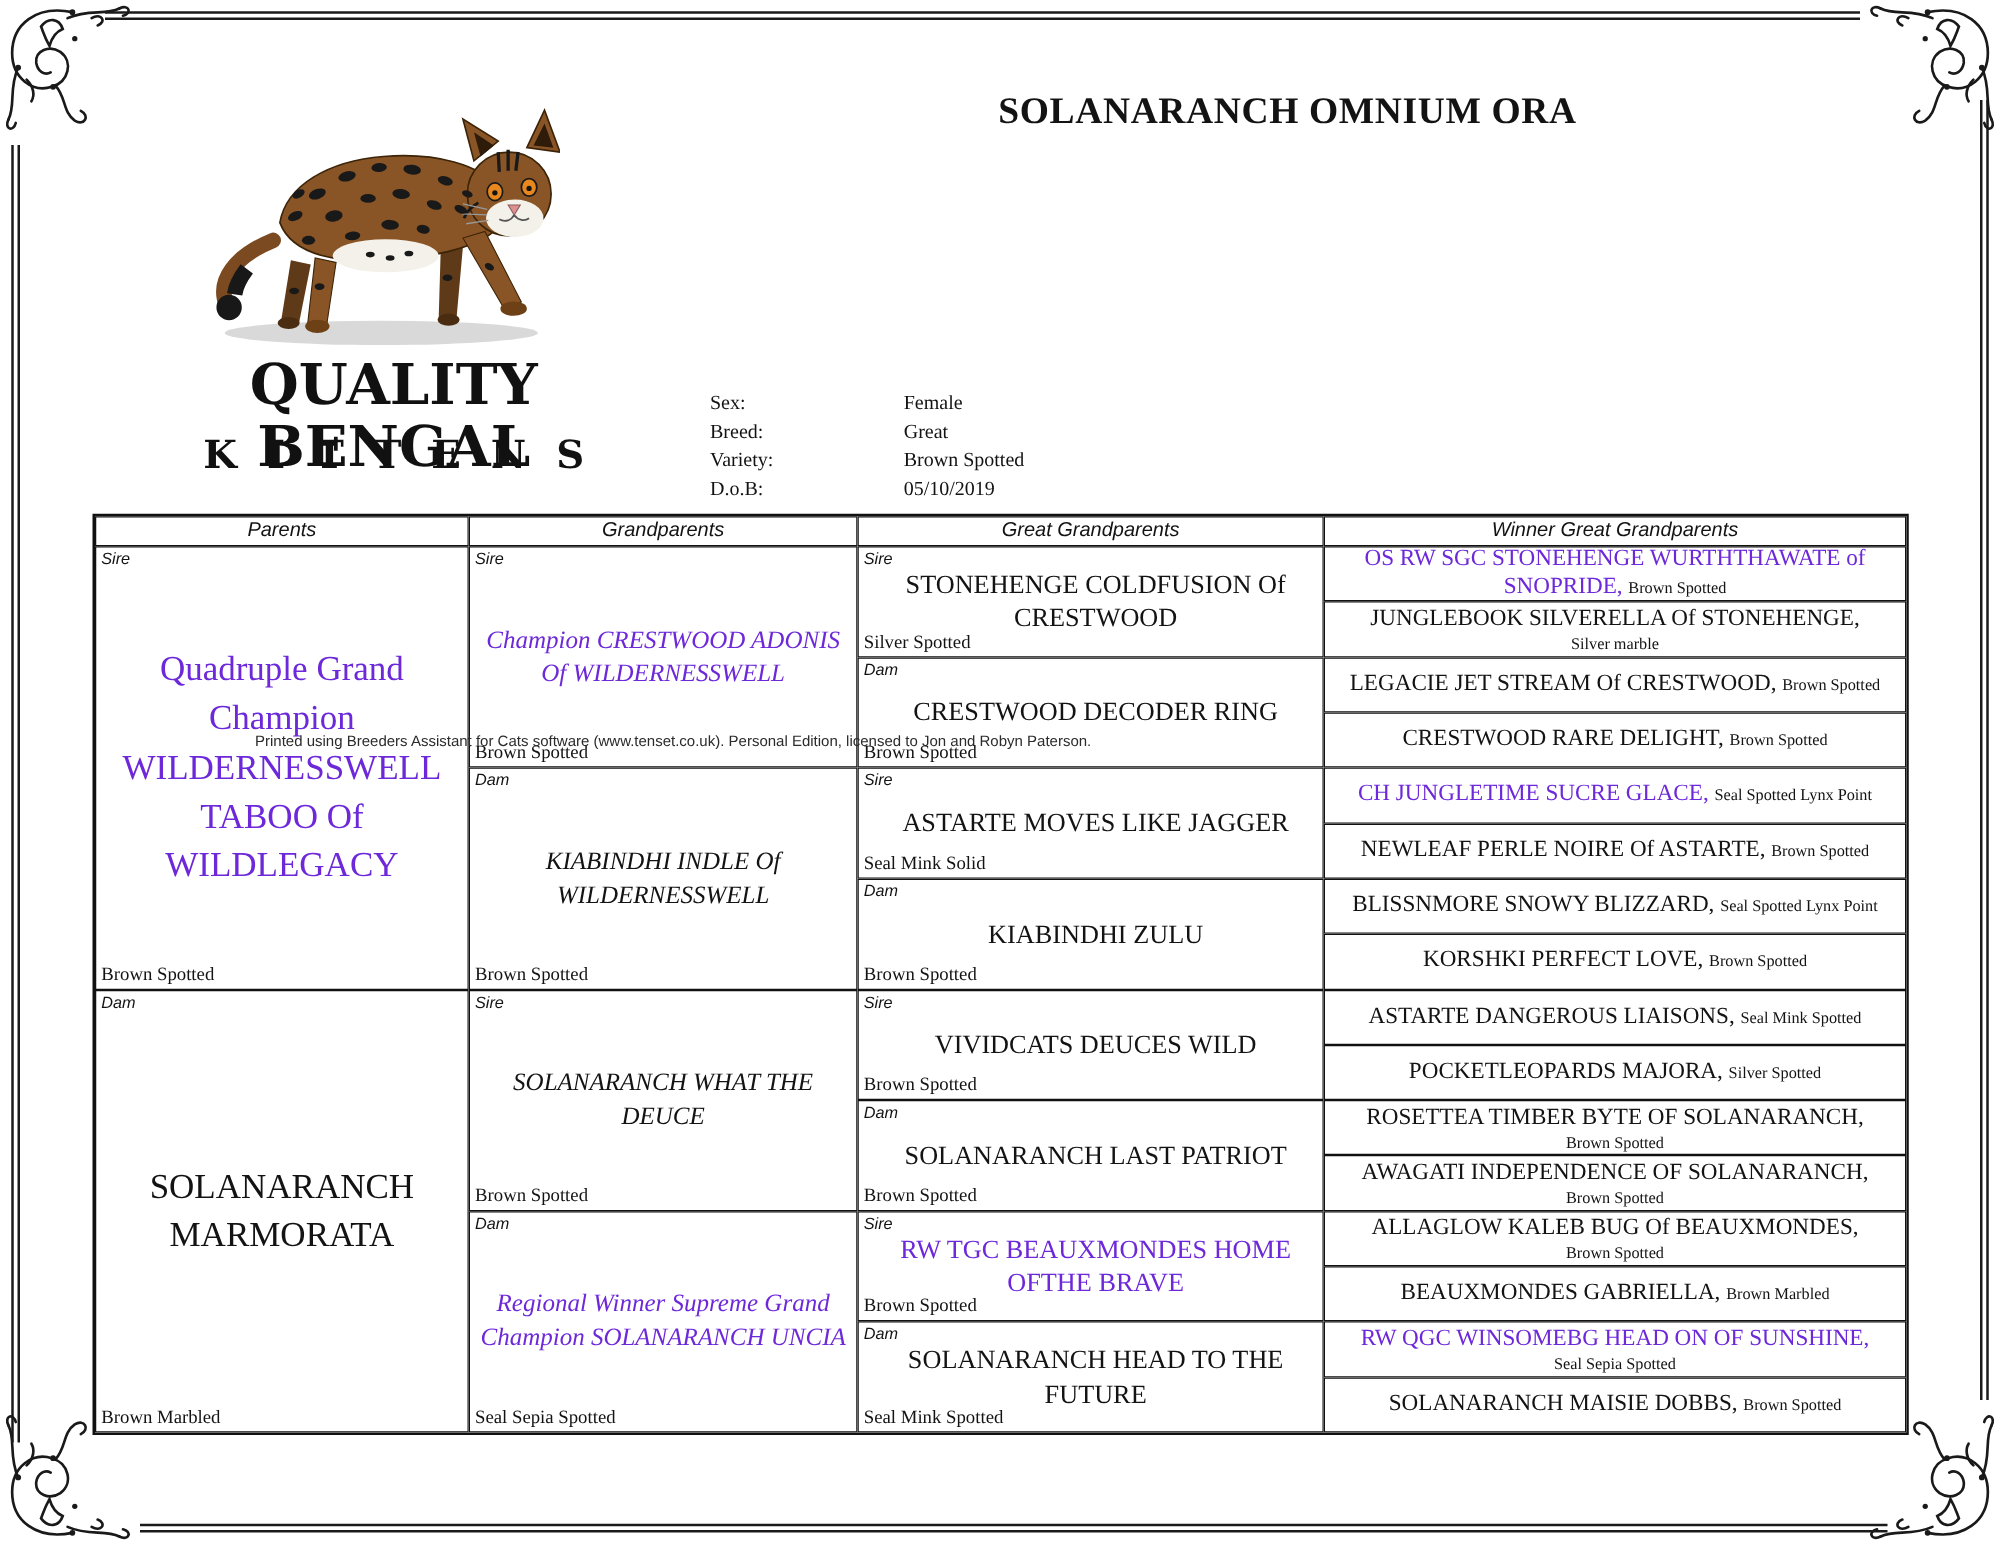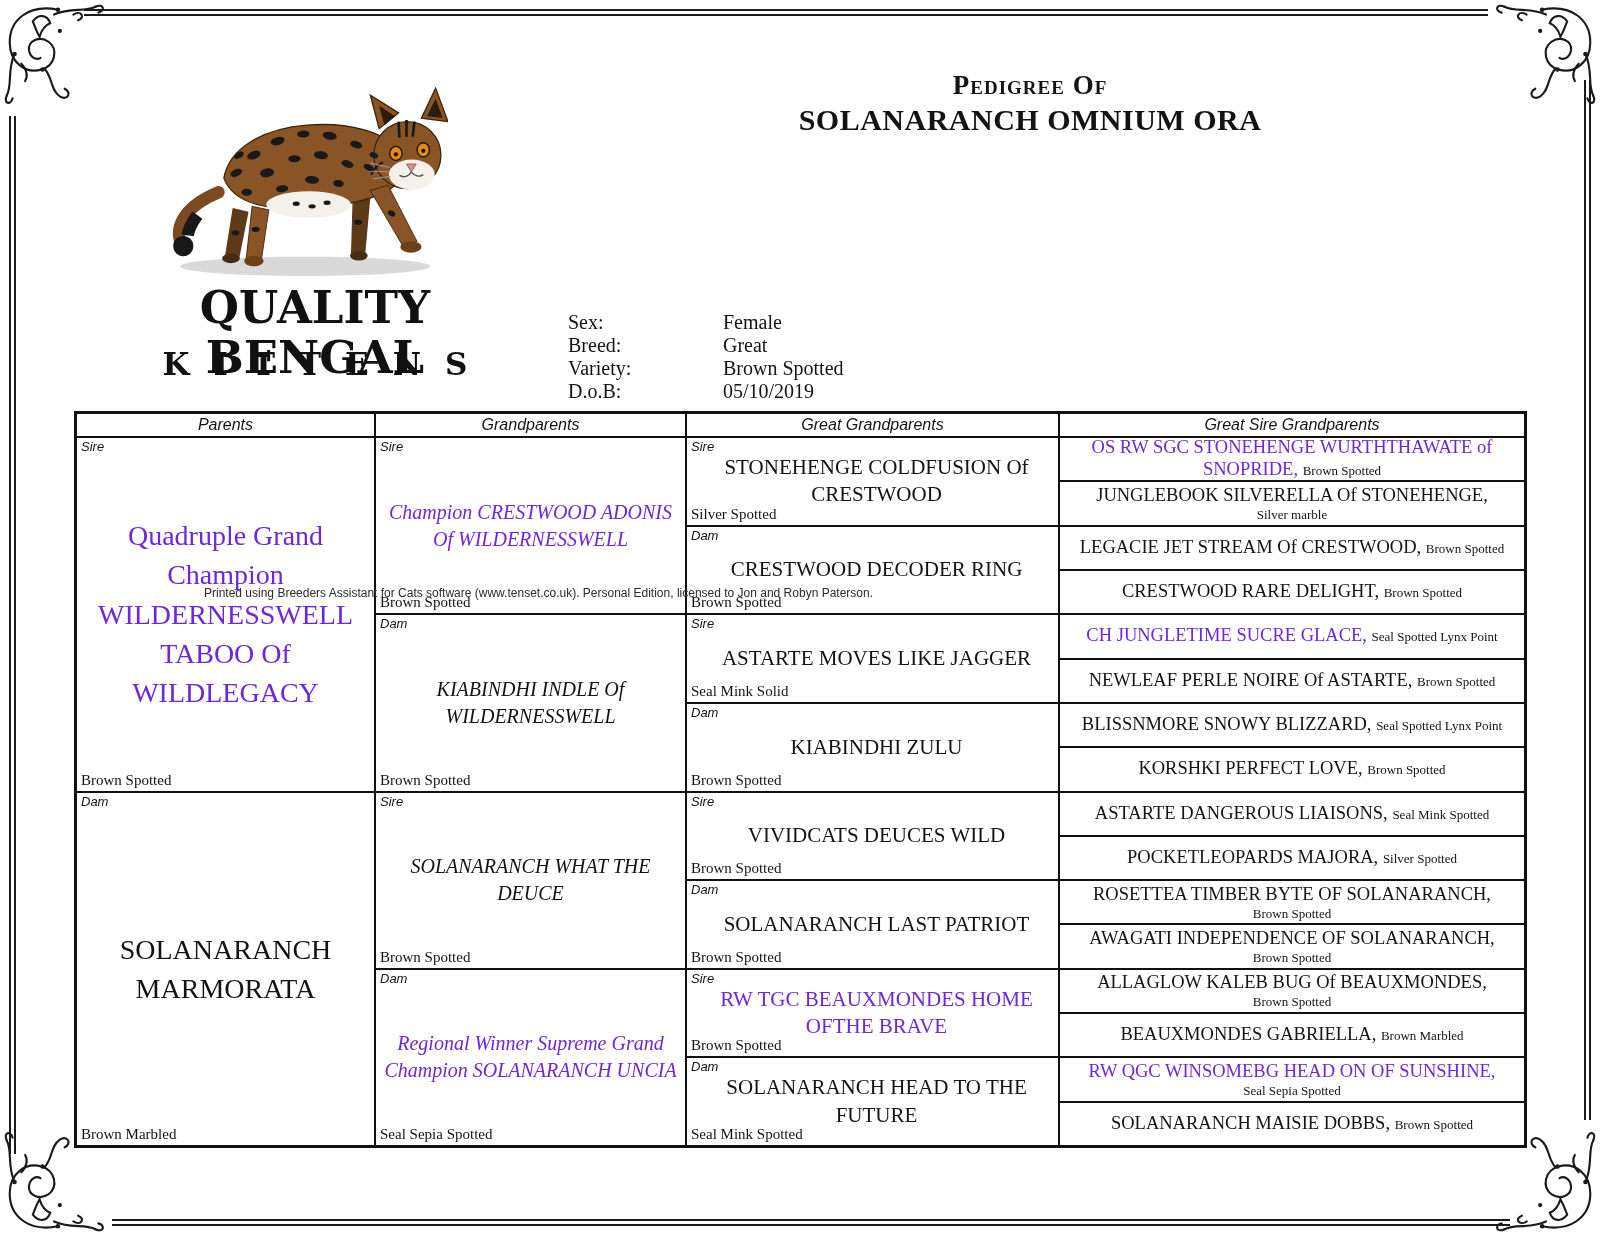--- a/index.html
+++ b/index.html
@@ -26,21 +26,21 @@
     position:absolute;left:130px;top:346px;width:370px;text-align:center;
     font-family:"DejaVu Serif", serif;font-weight:900;font-size:31px;color:#111;
   }
   .logo-kittens span{letter-spacing:24px;margin-right:-24px;}
   .catsvg{position:absolute;left:148px;top:74px;width:300px;height:214px;}
   
   .titleblock{position:absolute;left:640px;top:70px;width:780px;text-align:center;}
   .title1{font-weight:bold;font-size:27px;font-variant:small-caps;letter-spacing:1px;}
   .title2{font-weight:bold;font-size:30px;margin-top:2px;letter-spacing:0.5px;}
   
-  .infoblock{position:absolute;left:568px;top:311px;font-size:20px;line-height:23px;}
+  .infoblock{position:absolute;left:568px;top:311px;font-size:16px;line-height:23px;}
   .inforow .lab{display:inline-block;width:155px;}
   
   .watermark{
     position:absolute;left:204px;top:586px;z-index:6;white-space:nowrap;
     font-family:"Liberation Sans", sans-serif;font-size:12px;color:#2b2b2b;
   }
   
   .ped{
     position:absolute;left:74px;top:411px;width:1453px;height:737px;z-index:1;
     box-sizing:border-box;border:2px solid #111;
@@ -209,39 +209,38 @@
       <ellipse cx="238" cy="168" rx="4.5" ry="3"></ellipse>
         <ellipse cx="276" cy="158" rx="4.5" ry="3" transform="rotate(30 276 158)"></ellipse>
       <ellipse cx="256" cy="92" rx="5" ry="3" transform="rotate(20 256 92)"></ellipse>
     </g>
   </svg>
 </div>
 <div class="logo-wordmark">QUALITY BENGAL</div>
 <div class="logo-kittens"><span>KITTENS</span></div>
 
 <div class="titleblock">
-  <div class="title1">Pedigree Of</div>
   <div class="title2">SOLANARANCH OMNIUM ORA</div>
 </div>
 
 <div class="infoblock">
   <div class="inforow"><span class="lab">Sex:</span><span class="val">Female</span></div>
   <div class="inforow"><span class="lab">Breed:</span><span class="val">Great</span></div>
   <div class="inforow"><span class="lab">Variety:</span><span class="val">Brown Spotted</span></div>
   <div class="inforow"><span class="lab">D.o.B:</span><span class="val">05/10/2019</span></div>
 </div>
 
 <div class="watermark">Printed using Breeders Assistant for Cats software (www.tenset.co.uk). Personal Edition, licensed to Jon and Robyn Paterson.</div>
 
 <div class="ped">
 
   <div class="hcell" style="grid-column:1;grid-row:1;">Parents</div>
   <div class="hcell" style="grid-column:2;grid-row:1;">Grandparents</div>
   <div class="hcell" style="grid-column:3;grid-row:1;">Great Grandparents</div>
-  <div class="hcell" style="grid-column:4;grid-row:1;">Great Sire Grandparents</div>
+  <div class="hcell" style="grid-column:4;grid-row:1;">Winner Great Grandparents</div>
 
   <div class="cell c-p" style="grid-column:1;grid-row:2/10;">
     <span class="cornerlab">Sire</span>
     <div class="namebox red">Quadruple Grand Champion WILDERNESSWELL TABOO Of WILDLEGACY</div>
     <span class="vlabel">Brown Spotted</span>
   </div>
   <div class="cell c-p" style="grid-column:1;grid-row:10/18;">
     <span class="cornerlab">Dam</span>
     <div class="namebox">SOLANARANCH MARMORATA</div>
     <span class="vlabel">Brown Marbled</span>

